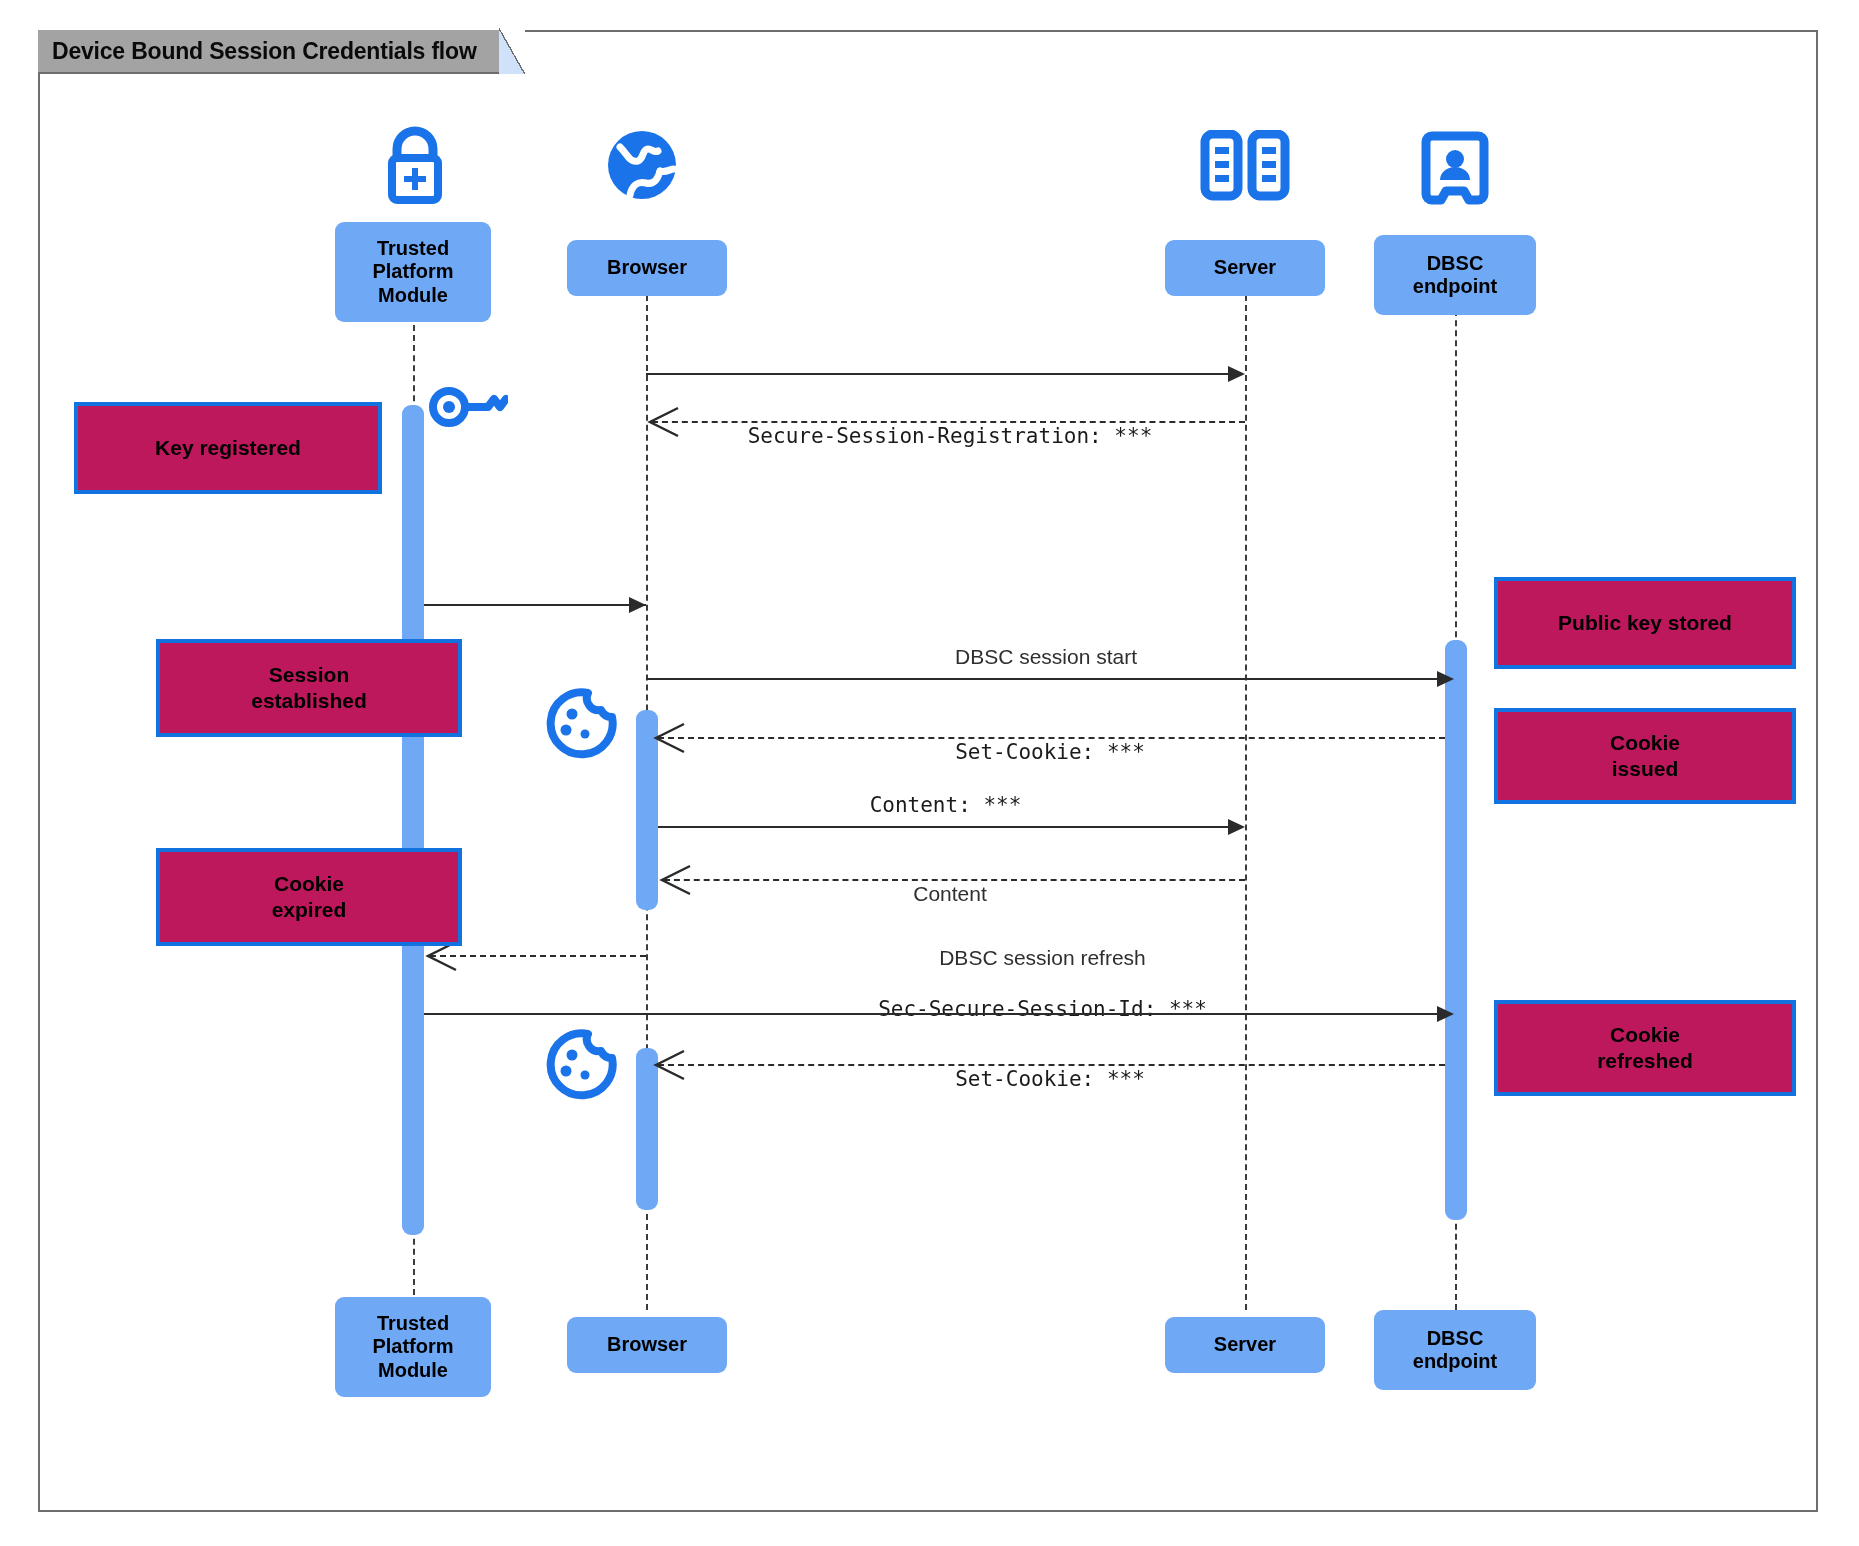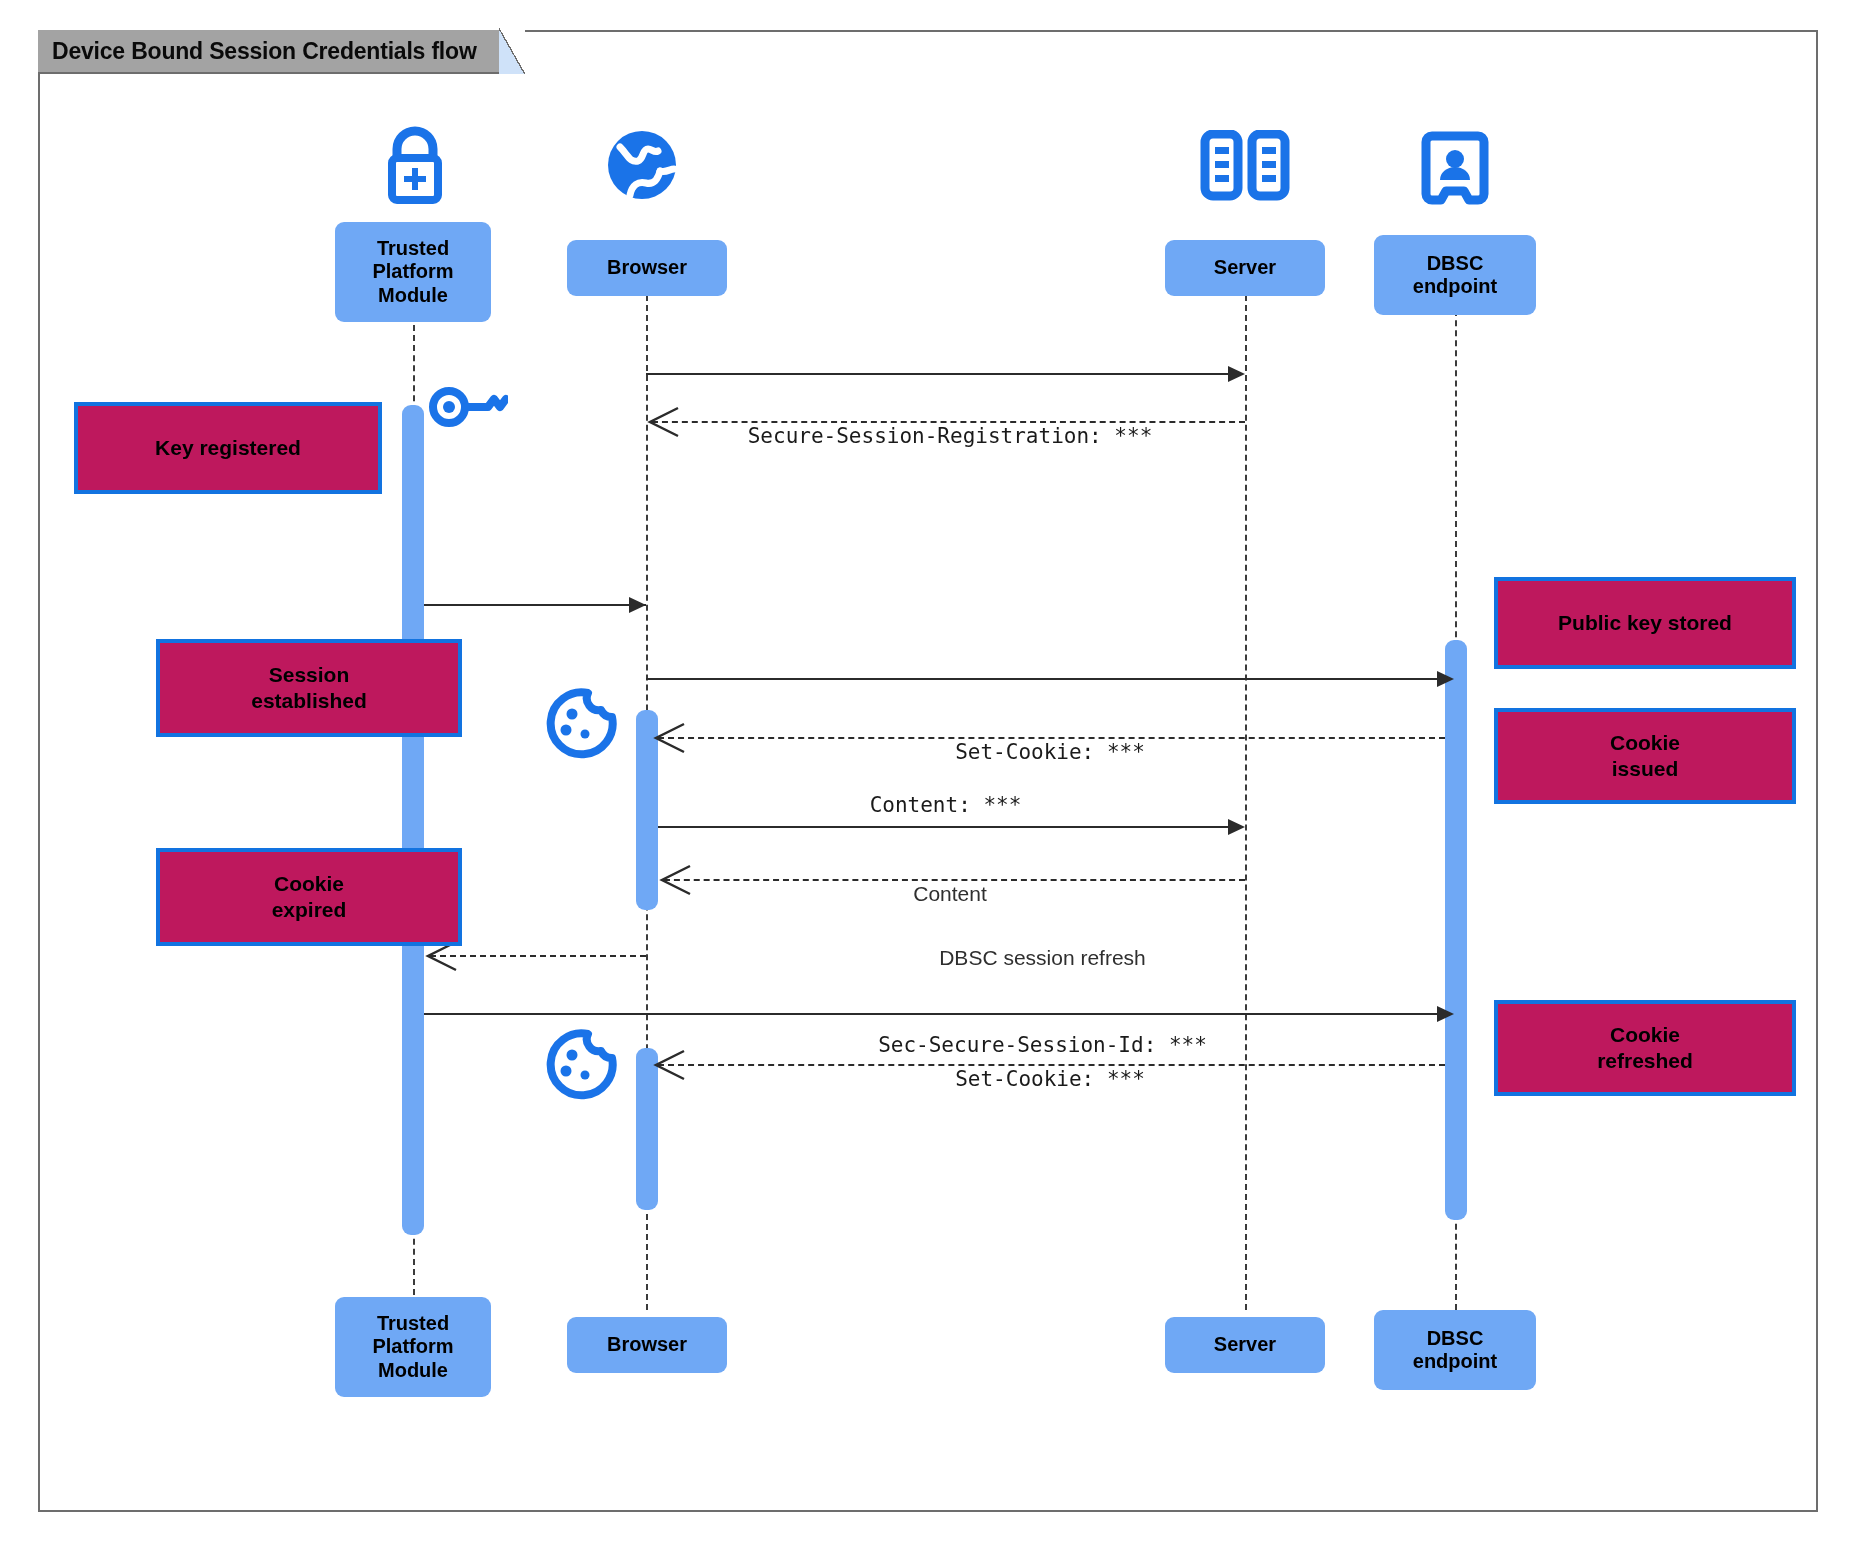--- a/index.html
+++ b/index.html
@@ -238,20 +238,21 @@
   <div class="arrowhead open-left" style="left:646px; top:404px;">
     <svg width="34" height="36" viewBox="0 0 34 36">
       <path d="M32 4 L4 18 L32 32" fill="none" stroke="#2b2b2b" stroke-width="2.5"></path>
     </svg>
   </div>
   <div class="msg-label mono" style="left:640px; top:424px; width:620px;">Secure-Session-Registration: ***</div>
 
   <div class="msg-line" style="left:424px; top:604px; width:222px;"></div>
   <div class="arrowhead solid-right" style="left:629px; top:597px;"></div>
 
+  <div class="msg-label" style="left:646px; top:645px; width:800px;">DBSC session start</div>
   <div class="msg-line" style="left:646px; top:678px; width:793px;"></div>
   <div class="arrowhead solid-right" style="left:1437px; top:671px;"></div>
 
   <div class="msg-line dashed" style="left:658px; top:737px; width:787px;"></div>
   <div class="arrowhead open-left" style="left:652px; top:720px;">
     <svg width="34" height="36" viewBox="0 0 34 36">
       <path d="M32 4 L4 18 L32 32" fill="none" stroke="#2b2b2b" stroke-width="2.5"></path>
     </svg>
   </div>
   <div class="msg-label mono" style="left:660px; top:740px; width:780px;">Set-Cookie: ***</div>
@@ -269,21 +270,21 @@
   <div class="msg-label" style="left:660px; top:882px; width:580px;">Content</div>
 
   <div class="msg-line dashed" style="left:430px; top:955px; width:216px;"></div>
   <div class="arrowhead open-left" style="left:424px; top:938px;">
     <svg width="34" height="36" viewBox="0 0 34 36">
       <path d="M32 4 L4 18 L32 32" fill="none" stroke="#2b2b2b" stroke-width="2.5"></path>
     </svg>
   </div>
 
   <div class="msg-label" style="left:646px; top:946px; width:793px;">DBSC session refresh</div>
-  <div class="msg-label mono" style="left:646px; top:997px; width:793px;margin-top:36px;">Sec-Secure-Session-Id: ***</div>
+  <div class="msg-label mono" style="left:646px; top:997px; width:793px;">Sec-Secure-Session-Id: ***</div>
   <div class="msg-line" style="left:424px; top:1013px; width:1015px;"></div>
   <div class="arrowhead solid-right" style="left:1437px; top:1006px;"></div>
 
   <div class="msg-line dashed" style="left:658px; top:1064px; width:787px;"></div>
   <div class="arrowhead open-left" style="left:652px; top:1047px;">
     <svg width="34" height="36" viewBox="0 0 34 36">
       <path d="M32 4 L4 18 L32 32" fill="none" stroke="#2b2b2b" stroke-width="2.5"></path>
     </svg>
   </div>
   <div class="msg-label mono" style="left:660px; top:1067px; width:780px;">Set-Cookie: ***</div>

